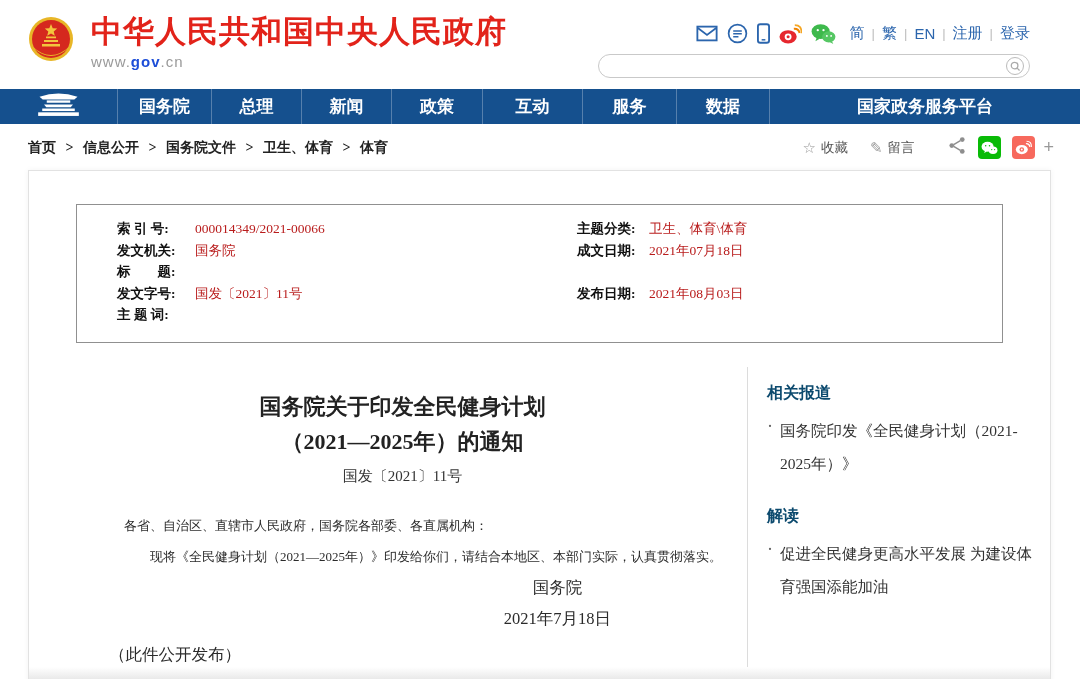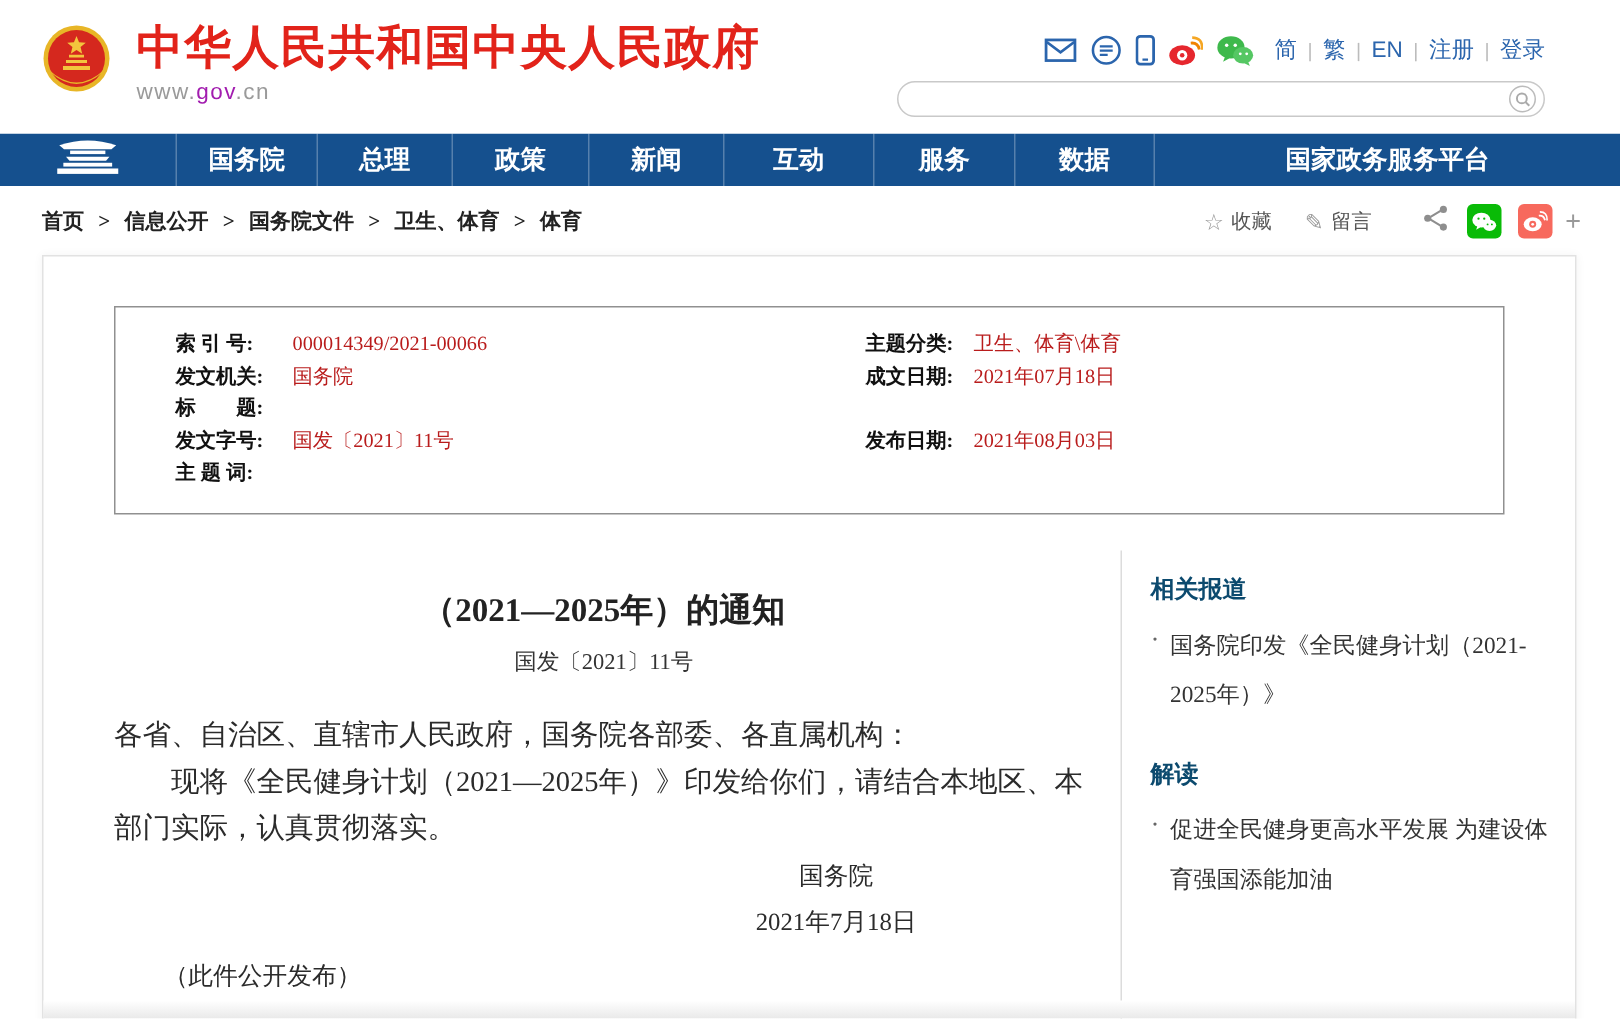--- a/index.html
+++ b/index.html
@@ -6,21 +6,21 @@
   html,body { width:1080px; height:679px; overflow:hidden; background:#fff;
     font-family:"Liberation Sans", sans-serif; }
   .page { position:relative; width:1080px; height:679px;border-radius:17px; }
 
   
   .header { position:relative; height:89px; background:#fff; }
   .logo { position:absolute; left:27px; top:14px; display:flex; align-items:flex-start; }
   .logo-text { margin-left:16px; }
   .site-name { color:#e2231a; font-size:31px; font-weight:bold; letter-spacing:1px; line-height:36px; }
   .site-url { font-size:15px; color:#9a9a9a; margin-top:3px; letter-spacing:1px; }
-  .site-url .gov { color:#a21caf; }
+  .site-url .gov { color:#1d4ed8;font-weight:bold; }
   .header-right { position:absolute; right:50px; top:22px; display:flex; flex-direction:column; align-items:flex-end; }
   .quick-row { display:flex; align-items:center; height:22px; }
   .quick-row .hicon { display:inline-flex; align-items:center; margin-left:9px; }
   .lang-links { display:flex; align-items:center; margin-left:14px; font-size:15px; color:#2b65ad; }
   .lang-links a { color:#2b65ad; text-decoration:none; }
   .lang-sep { color:#bcbcbc; margin:0 7px; font-size:13px; }
   .search-pill { margin-top:10px; width:432px; height:24px; border:1px solid #c9c9c9; border-radius:13px;
     position:relative; background:#fff; }
   .search-pill input { position:absolute; left:12px; top:1px; width:380px; height:20px; border:none; outline:none; font-size:13px; }
   .search-btn { position:absolute; right:5px; top:2px; width:18px; height:18px; border:1px solid #bbb; border-radius:50%;
@@ -61,21 +61,21 @@
   .meta-row { display:flex; line-height:21.6px; }
   .meta-row .mlabel { font-weight:bold; color:#111; margin-left:40px; width:78px; white-space:pre; }
   .meta-right .meta-row .mlabel { margin-left:2px; width:72px; }
   .meta-row .mvalue { color:#b91c1c; }
   .meta-right .gap-row { margin-top:21.6px; }
 
   .main-row { display:flex; margin-top:24px; min-height:346px; }
   .article { flex:1; padding:0 18px 0 47px; font-family:"Liberation Serif", serif; color:#2b2b2b; }
   .art-title { margin-top:22px; text-align:center; font-size:22px; font-weight:bold; line-height:35px; color:#222; }
   .doc-num { text-align:center; font-size:15px; margin-top:8px; color:#333; }
-  .art-body { margin-top:24px; font-size:19px; line-height:31px; }
+  .art-body { margin-top:24px; font-size:13px; line-height:31px;margin-left:48px; }
   .art-body p.indent { text-indent:2em; }
   .sign-block { width:fit-content; margin:0 118px 0 auto; text-align:center; font-size:16.5px; line-height:31px; }
   .note { text-indent:2em; font-size:16.5px; line-height:31px; margin-top:5px; }
 
   .sidebar { width:303px; border-left:1px solid #dcdcdc; padding:16px 18px 0 19px;
     font-family:"Liberation Serif", serif; }
   .sb-title { color:#0c4a6e; font-size:16px; font-weight:bold; }
   .sb-list { list-style:none; margin-top:10px; }
   .sb-list li { position:relative; padding-left:13px; font-size:15.5px; line-height:33px; color:#333; cursor:pointer; }
   .sb-list li .bullet { position:absolute; left:0; top:-4px; color:#666; font-size:18px; }
@@ -178,22 +178,22 @@
           <path d="M5 6 q21 -7 42 0 l-3.5 3 H8.5 z"></path>
           <rect x="13" y="10" width="26" height="2.6"></rect>
           <path d="M10 14.5 h32 l-2.5 3 h-27 z"></path>
           <rect x="8" y="19" width="36" height="2.8"></rect>
           <rect x="3.5" y="23.2" width="45" height="4"></rect>
         </svg>
       </span>
     </div>
     <div class="nav-cell nav-c1">国务院</div>
     <div class="nav-cell nav-c2">总理</div>
+    <div class="nav-cell nav-c3">新闻</div>
     <div class="nav-cell nav-c4">政策</div>
-    <div class="nav-cell nav-c3">新闻</div>
     <div class="nav-cell nav-c5">互动</div>
     <div class="nav-cell nav-c6">服务</div>
     <div class="nav-cell nav-c7">数据</div>
     <div class="nav-cell">国家政务服务平台</div>
   </div>
 
   <div class="crumb-row">
     <div class="breadcrumb">
       <a href="#">首页</a>
       <span class="crumb-sep">&gt;</span>
@@ -284,20 +284,21 @@
         <div class="meta-row gap-row">
           <span class="mlabel">发布日期:</span>
           <span class="mvalue">2021年08月03日</span>
         </div>
       </div>
     </div>
 
     <div class="main-row">
       <div class="article">
         <div class="art-title">
+          <div>国务院关于印发全民健身计划</div>
           <div>（2021—2025年）的通知</div>
         </div>
         <div class="doc-num">国发〔2021〕11号</div>
         <div class="art-body">
           <p>各省、自治区、直辖市人民政府，国务院各部委、各直属机构：</p>
           <p class="indent">现将《全民健身计划（2021—2025年）》印发给你们，请结合本地区、本部门实际，认真贯彻落实。</p>
         </div>
         <div class="sign-block">
           <div>国务院</div>
           <div>2021年7月18日</div>

